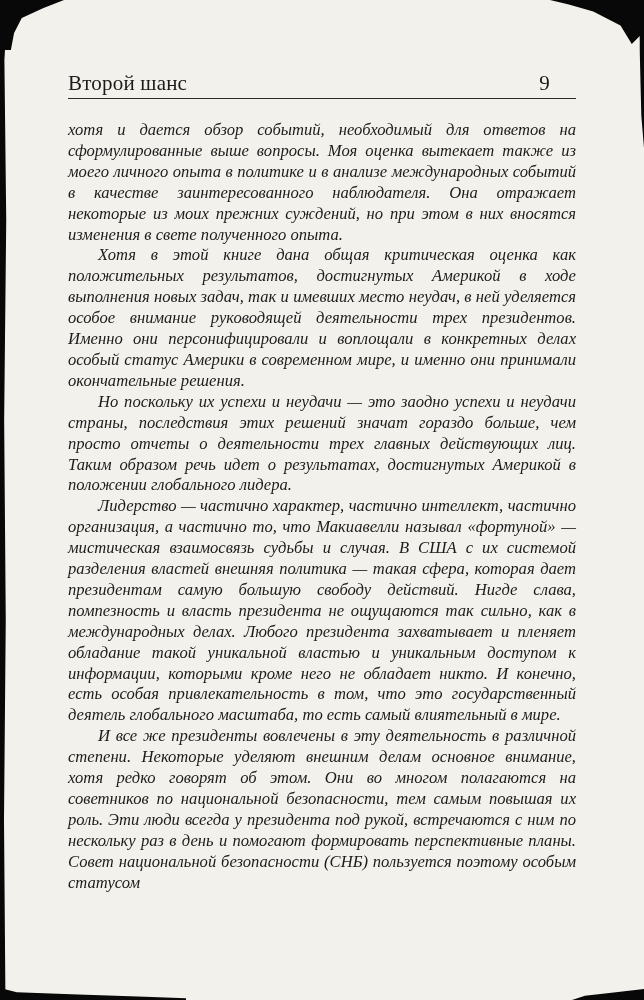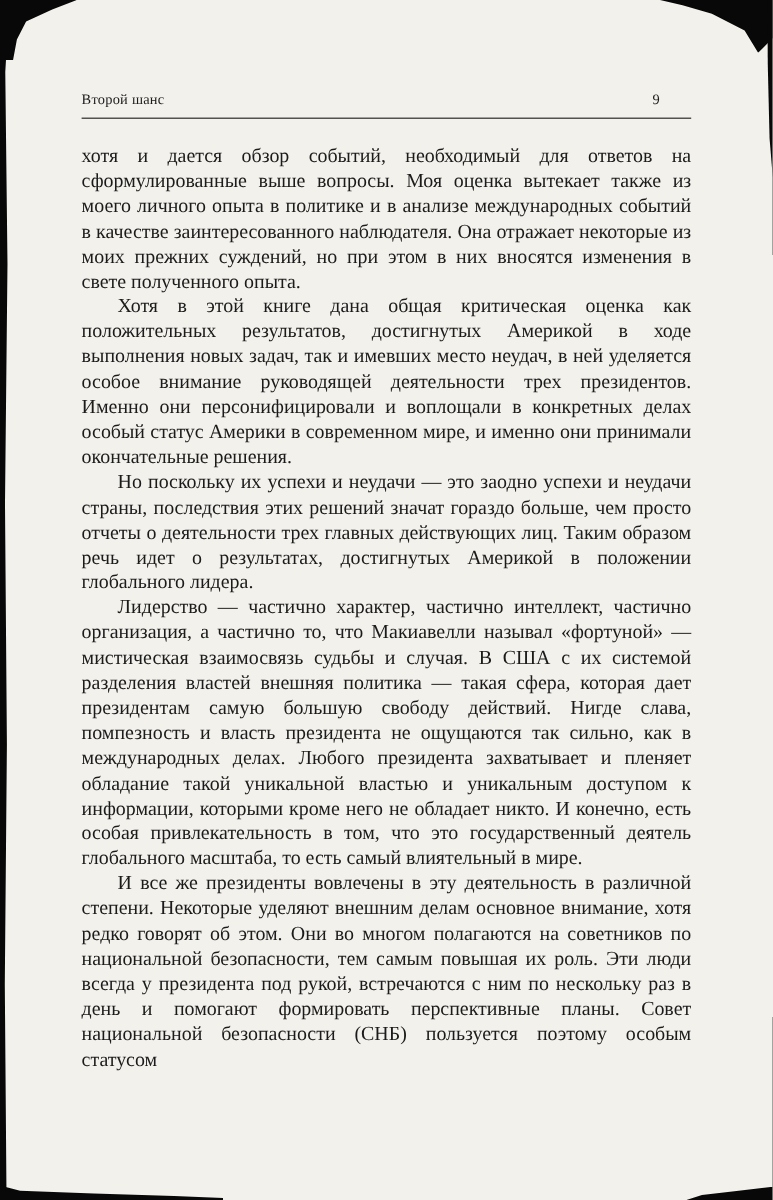--- a/index.html
+++ b/index.html
@@ -48,21 +48,21 @@
   .a-bottom-right {
     right: 0; bottom: 0; width: 72px; height: 11px;
     clip-path: polygon(100% 0, 100% 100%, 0 100%, 18% 62%, 58% 32%);
   }
 
   
   .running-head {
     display: flex;
     justify-content: space-between;
     align-items: baseline;
-    font-size: 12px;
+    font-size: 21px;
     letter-spacing: 0.2px;
     line-height: 18px;
   }
   .running-head .page-number {
     margin-right: 26px;
   }
   .head-rule {
     height: 1px;
     background: #2b2b2b;
     margin-top: 6px;
@@ -73,20 +73,21 @@
     margin-top: 21px;
     font-size: 16.6px;
     line-height: 20.9px;
     text-align: justify;
     hyphens: auto;
     -webkit-hyphens: auto;
   }
   .body-text p {
     margin: 0;
     padding: 0;
+    font-style: italic;
   }
   .body-text p.indent {
     text-indent: 30px;
   }
 </style>
 </head>
 <body>
 
 <div class="page">
 

